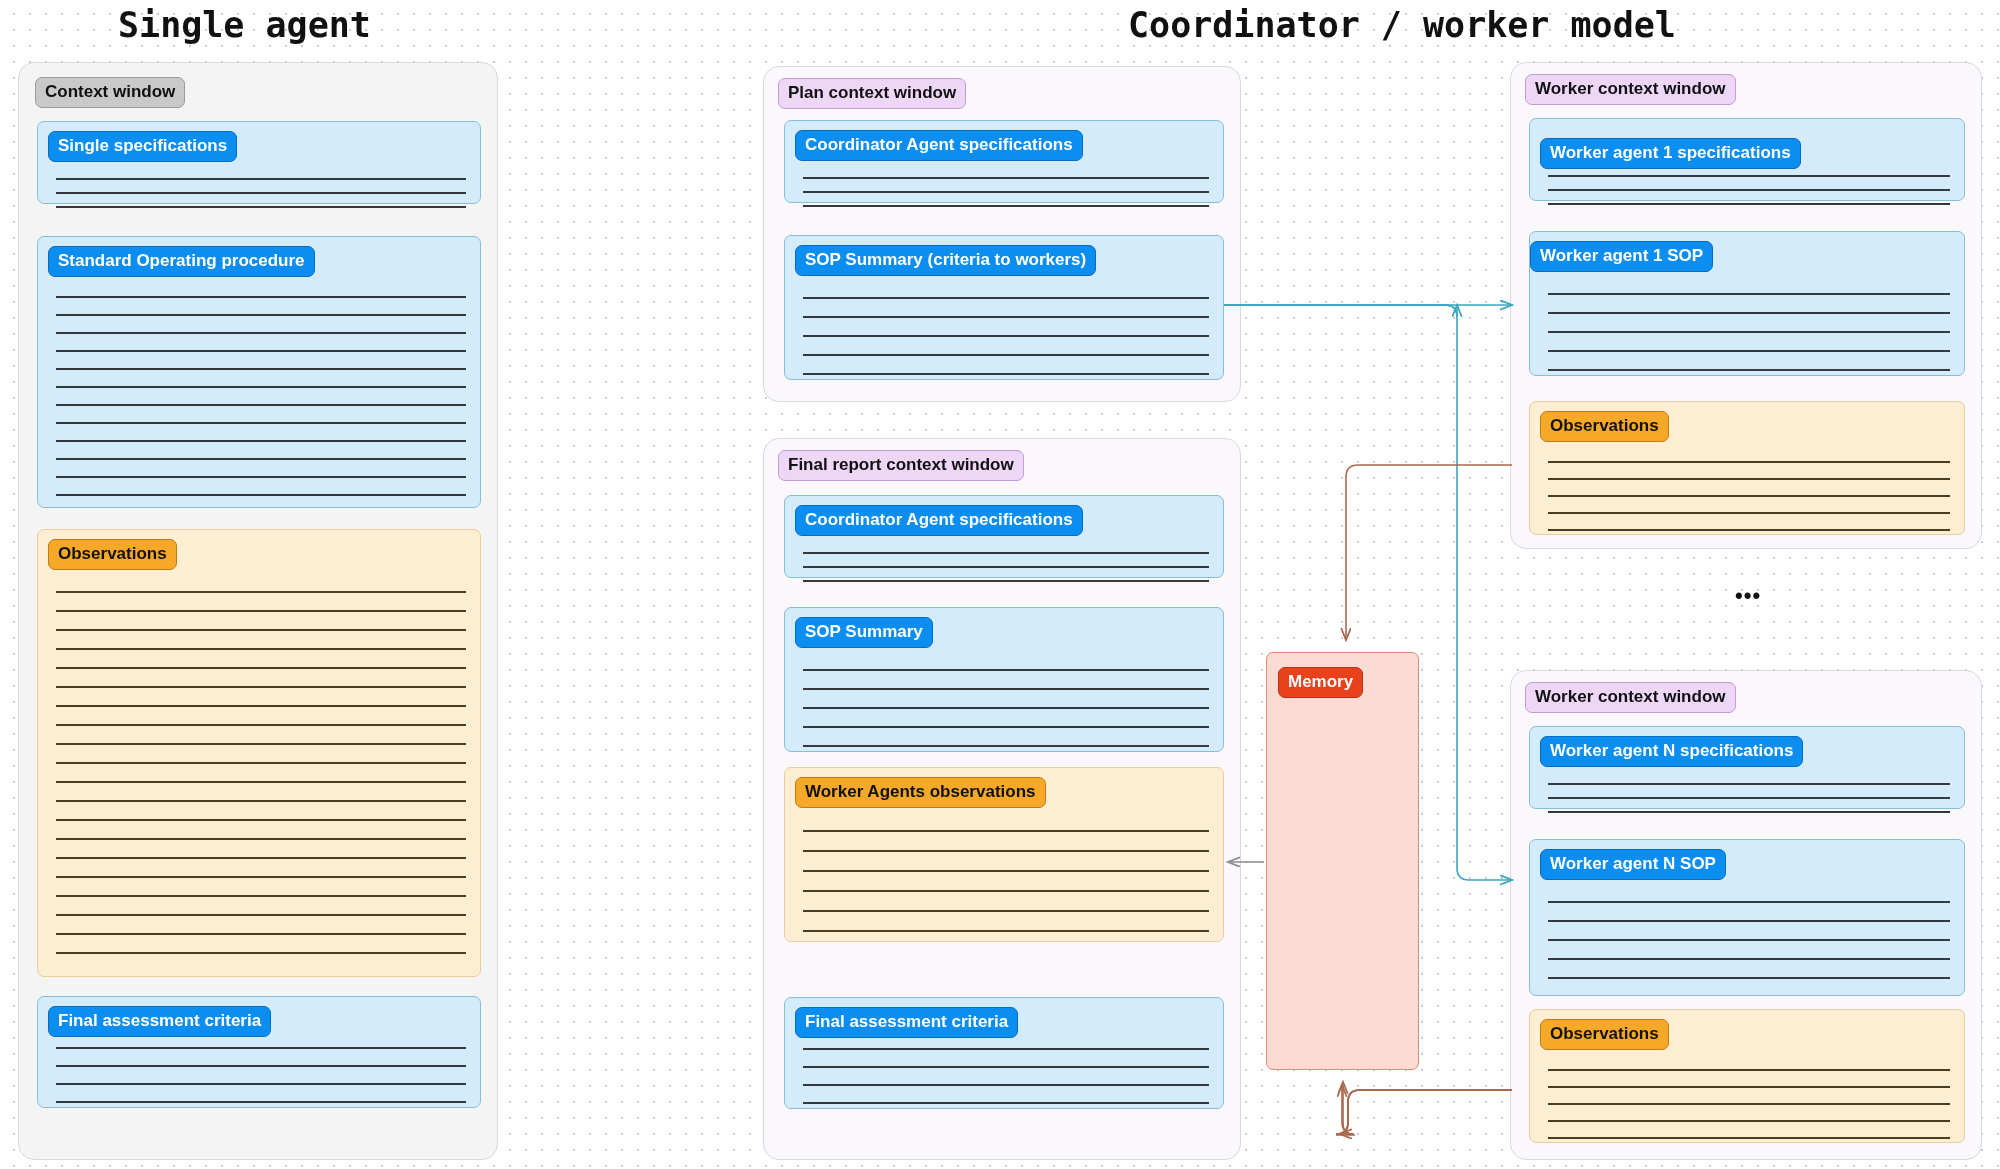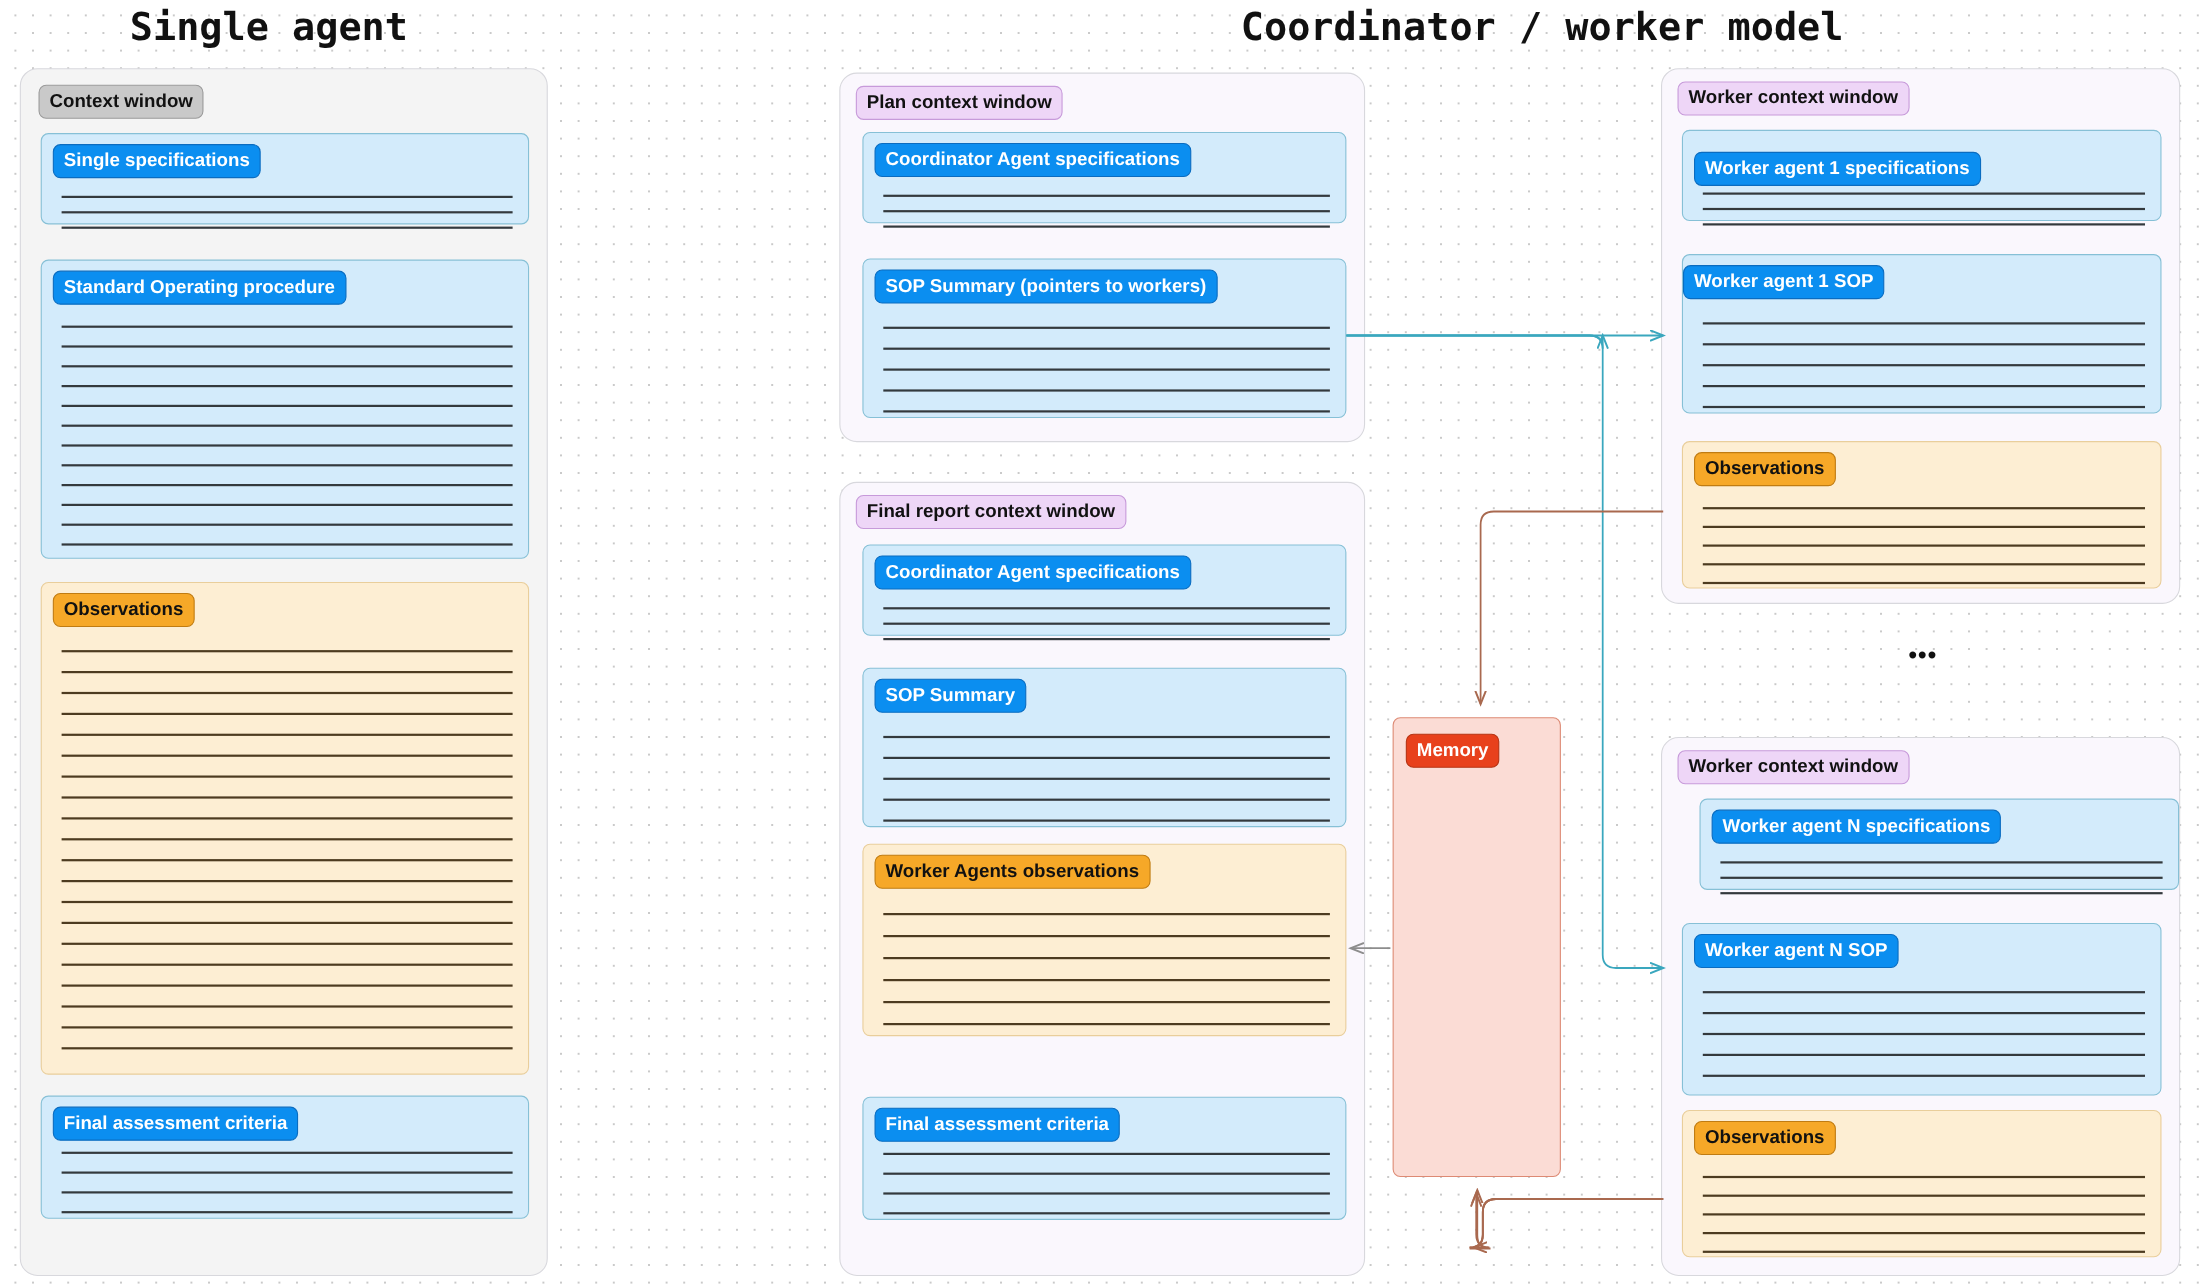--- a/index.html
+++ b/index.html
@@ -183,21 +183,21 @@
   <div class="card blue" style="left:20px; top:53px; width:440px; height:83px;">
     <div class="pill blue" style="left:10px; top:9px;">Coordinator Agent specifications</div>
     <div class="lines" style="top:44px;">
       <div class="ln" style="margin-top:12px;"></div>
       <div class="ln" style="margin-top:12px;"></div>
       <div class="ln" style="margin-top:12px;"></div>
     </div>
   </div>
 
   <div class="card blue" style="left:20px; top:168px; width:440px; height:145px;">
-    <div class="pill blue" style="left:10px; top:9px;">SOP Summary (pointers to workers)</div>
+    <div class="pill blue" style="left:10px; top:9px;">SOP Summary (criteria to workers)</div>
     <div class="lines" style="top:44px;">
       <div class="ln" style="margin-top:17px;"></div>
       <div class="ln" style="margin-top:17px;"></div>
       <div class="ln" style="margin-top:17px;"></div>
       <div class="ln" style="margin-top:17px;"></div>
       <div class="ln" style="margin-top:17px;"></div>
     </div>
   </div>
 </div>
 
@@ -284,21 +284,21 @@
       <div class="ln" style="margin-top:15px;"></div>
     </div>
   </div>
 </div>
 
 <div id="worker-ellipsis">•••</div>
 
 <div class="panel lilac" style="left:1510px; top:670px; width:472px; height:490px;">
   <div class="pill lilac" style="left:14px; top:11px;">Worker context window</div>
 
-  <div class="card blue" style="left:34px; top:55px; width:436px; height:83px;">
+  <div class="card blue" style="left:18px; top:55px; width:436px; height:83px;">
     <div class="pill blue" style="left:10px; top:9px;">Worker agent N specifications</div>
     <div class="lines" style="top:44px;">
       <div class="ln" style="margin-top:12px;"></div>
       <div class="ln" style="margin-top:12px;"></div>
       <div class="ln" style="margin-top:12px;"></div>
     </div>
   </div>
 
   <div class="card blue" style="left:18px; top:168px; width:436px; height:157px;">
     <div class="pill blue" style="left:10px; top:9px;">Worker agent N SOP</div>

